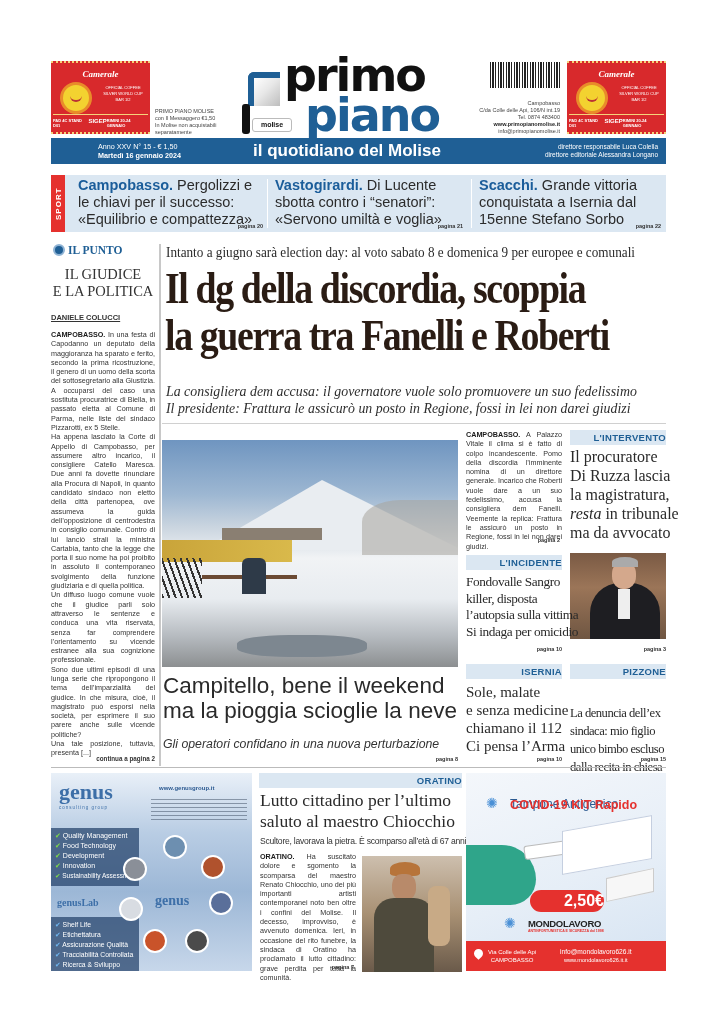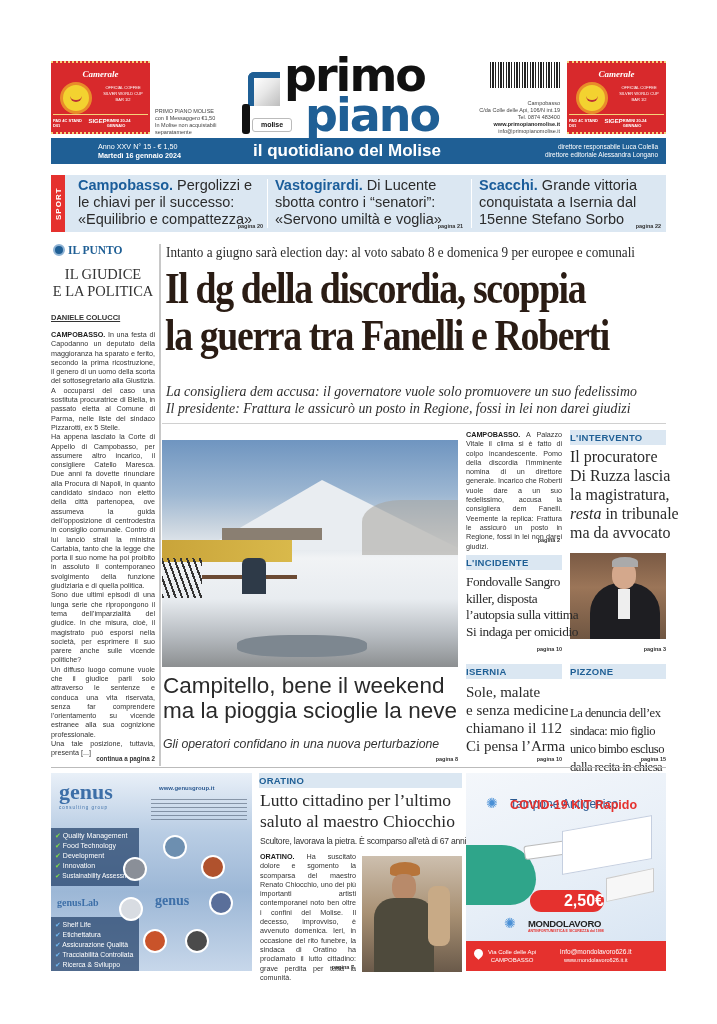--- a/index.html
+++ b/index.html
@@ -34,21 +34,21 @@
   .punto-text { font-family: "Liberation Serif", serif; font-weight: bold; color: #1f5f95; font-size: 11.5px; }
   .serif { font-family: "Liberation Serif", serif; }
   .body-text { font-size: 7.2px; line-height: 9.3px; color: #333; text-align: justify; hyphens: auto; }
   .body-text b { color: #1a1a1a; }
 
   
   .headline { font-family: "Liberation Serif", serif; font-weight: bold; color: #2a1c14; font-size: 44px; line-height: 47px; letter-spacing: -1.6px; transform: scaleX(0.86); transform-origin: left top; white-space: nowrap; }
   .subhead-it { font-family: "Liberation Serif", serif; font-style: italic; font-size: 14.6px; line-height: 17px; color: #2e2e2e; white-space: nowrap; transform: scaleX(0.95); transform-origin: left top; }
   .kicker { font-family: "Liberation Serif", serif; font-size: 14.2px; color: #2a2a2a; white-space: nowrap; transform: scaleX(0.93); transform-origin: left top; }
 
-  .section-label { background: #dbe7f2; color: #1f5f95; font-weight: bold; font-size: 9.5px; text-align: left; padding: 2px 0; letter-spacing: 0.3px; }
+  .section-label { background: #dbe7f2; color: #1f5f95; font-weight: bold; font-size: 9.5px; text-align: right; padding: 2px 0; letter-spacing: 0.3px; }
   .side-head { font-family: "Liberation Serif", serif; color: #2a2a2a; }
 
   .photo { overflow: hidden; }
   .campitello-head { font-size: 22.5px; line-height: 25px; color: #2a2a2a; white-space: nowrap; }
   .campitello-sub { font-size: 12.3px; color: #333; white-space: nowrap; font-style: italic; }
 
   .rule-v { background: #d0d0d0; width: 1px; }
   .rule-h { background: #d0d0d0; height: 1px; }
 </style>
 </head>
@@ -144,22 +144,22 @@
   <span class="punto-text">IL PUNTO</span>
 </div>
 <div class="abs serif" style="left:51px;top:266px;width:104px;text-align:center;font-size:14.5px;line-height:17px;color:#333;">
   <div>IL GIUDICE</div>
   <div>E LA POLITICA</div>
 </div>
 <div class="abs" style="left:51px;top:313px;font-size:7.5px;font-weight:bold;text-decoration:underline;color:#333;">DANIELE COLUCCI</div>
 <div class="abs body-text" style="left:51px;top:330px;width:104px;">
   <p><b>CAMPOBASSO.</b><span> In una festa di Capodanno un deputato della maggioranza ha sparato e ferito, secondo la prima ricostruzione, il genero di un uomo della scorta del sottosegretario alla Giustizia. A occuparsi del caso una sostituta procuratrice di Biella, in passato eletta al Comune di Parma, nelle liste del sindaco Pizzarotti, ex 5 Stelle.</span></p>
   <p>Ha appena lasciato la Corte di Appello di Campobasso, per assumere altro incarico, il consigliere Catello Maresca. Due anni fa dovette rinunciare alla Procura di Napoli, in quanto candidato sindaco non eletto della città partenopea, ove assumeva la guida dell’opposizione di centrodestra in consiglio comunale. Contro di lui lanciò strali la ministra Cartabia, tanto che la legge che porta il suo nome ha poi proibito in assoluto il contemporaneo svolgimento della funzione giudiziaria e di quella politica.</p>
+  <p>Un diffuso luogo comune vuole che il giudice parli solo attraverso le sentenze e conduca una vita riservata, senza far comprendere l’orientamento su vicende estranee alla sua cognizione professionale.</p>
   <p>Sono due ultimi episodi di una lunga serie che ripropongono il tema dell’imparzialità del giudice. In che misura, cioè, il magistrato può esporsi nella società, per esprimere il suo parere anche sulle vicende politiche?</p>
-  <p>Un diffuso luogo comune vuole che il giudice parli solo attraverso le sentenze e conduca una vita riservata, senza far comprendere l’orientamento su vicende estranee alla sua cognizione professionale.</p>
   <p>Una tale posizione, tuttavia, presenta [...]</p>
 </div>
 <div class="abs" style="left:60px;top:755px;width:95px;text-align:right;font-size:6.3px;font-weight:bold;color:#333;">continua a pagina 2</div>
 <div class="abs rule-v" style="left:159px;top:244px;height:522px;background:#c8c8c8;width:2px;"></div>
 
 <div class="abs kicker" style="left:166px;top:244px;">Intanto a giugno sarà election day: al voto sabato 8 e domenica 9 per europee e comunali</div>
 <div class="abs headline" style="left:165px;top:265px;">
   <div>Il dg della discordia, scoppia</div>
   <div>la guerra tra Fanelli e Roberti</div>
 </div>

